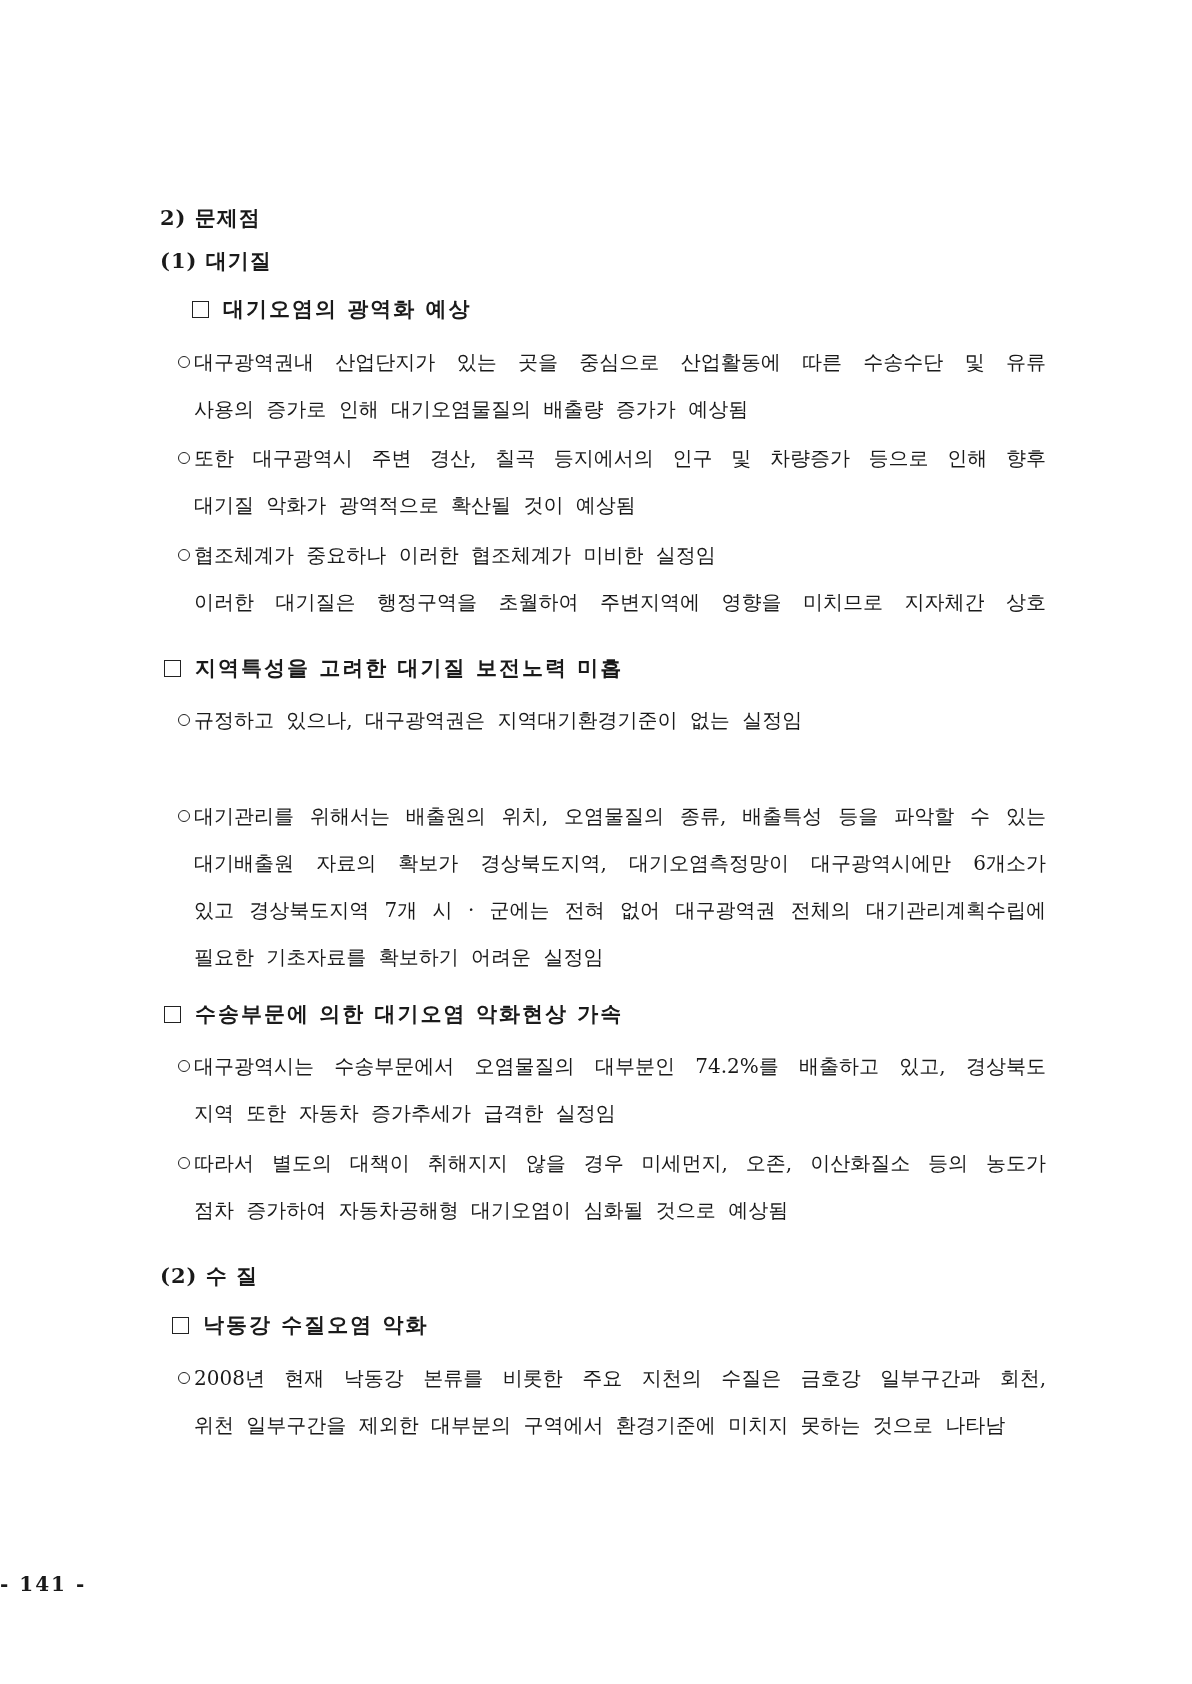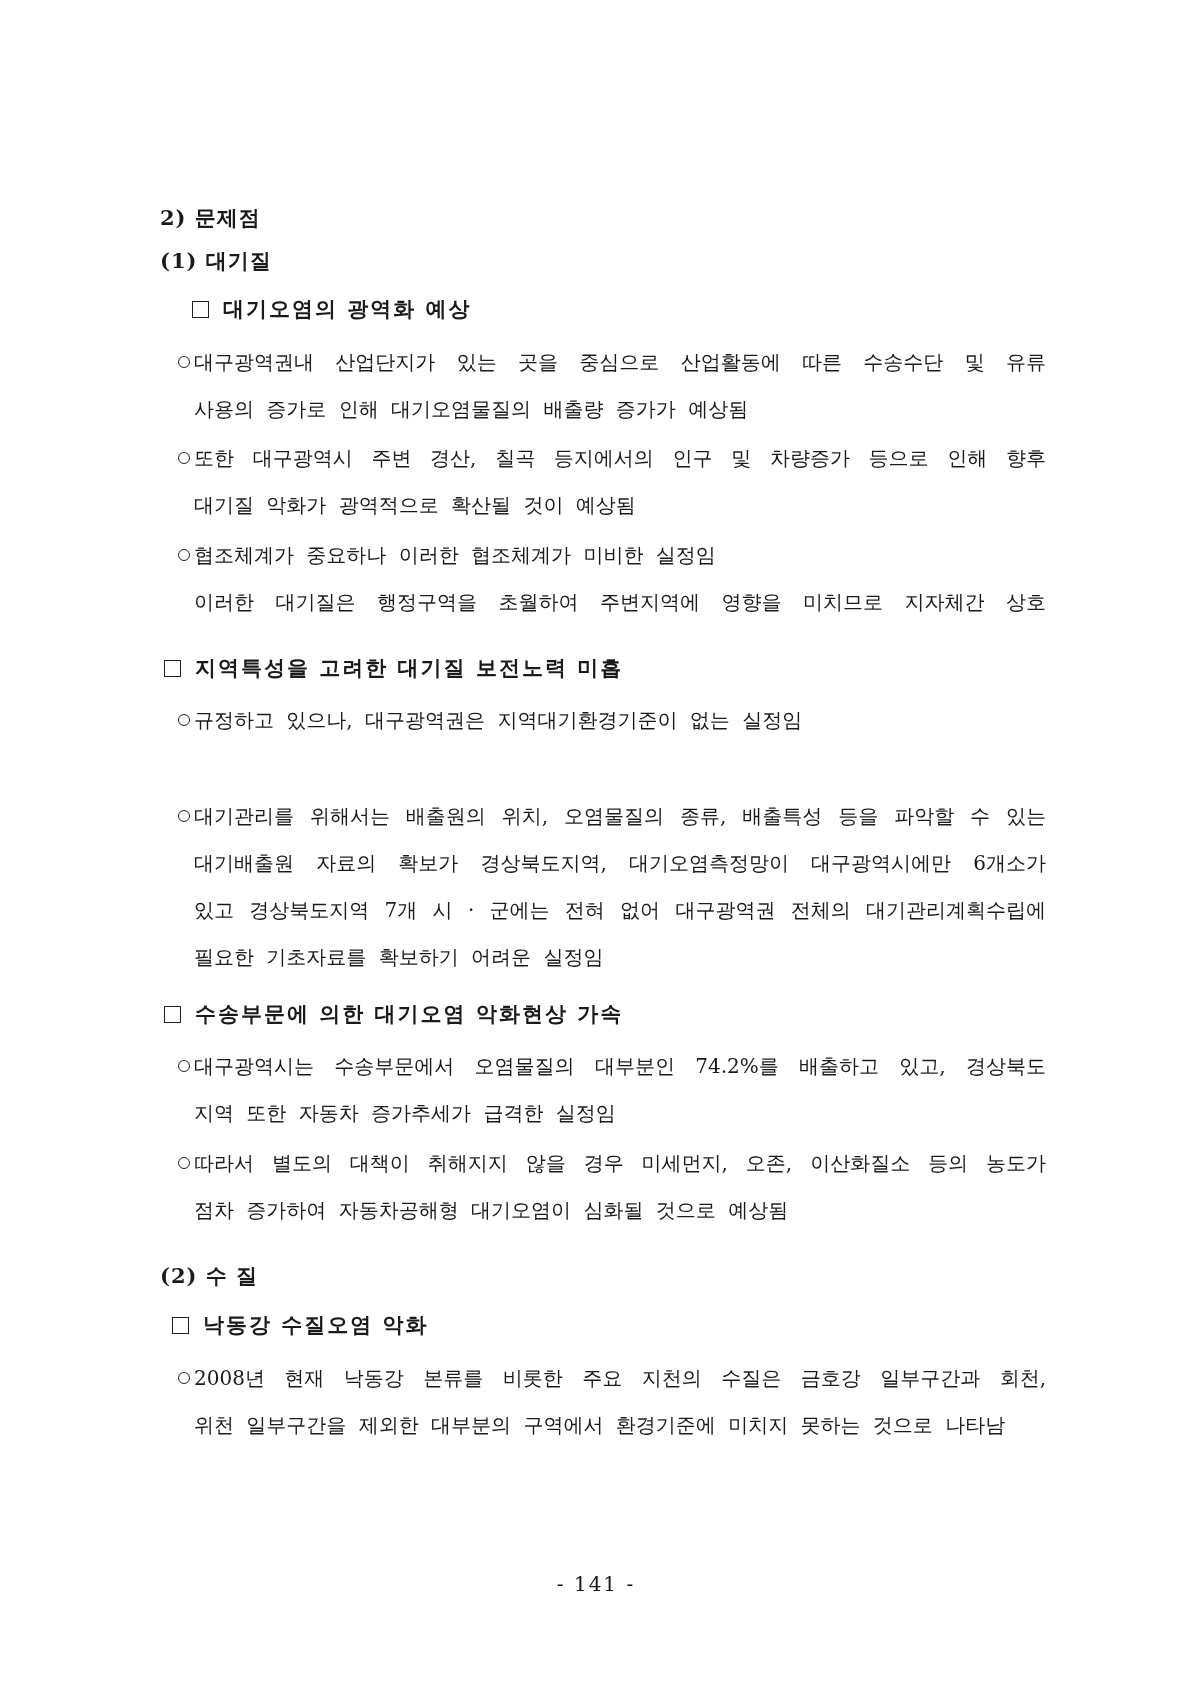--- a/index.html
+++ b/index.html
@@ -91,23 +91,24 @@
       word-spacing: 6px;
     }
     .bullet-text .line.last {
       text-align-last: left;
     }
     .page-number {
       position: absolute;
       left: 0;
       width: 1192px;
       top: 1572px;
-      text-align: center;
+      text-align: left;
       font-size: 20px;
       letter-spacing: 2px;
+      font-weight: bold;
     }
   </style>
 </head>
 <body>
 
 <div class="page">
 
   <div class="abs h2" style="left:160px; top:204px;">2) 문제점</div>
 
   <div class="abs h3" style="left:160px; top:247px;text-align:center;">(1) 대기질</div>

